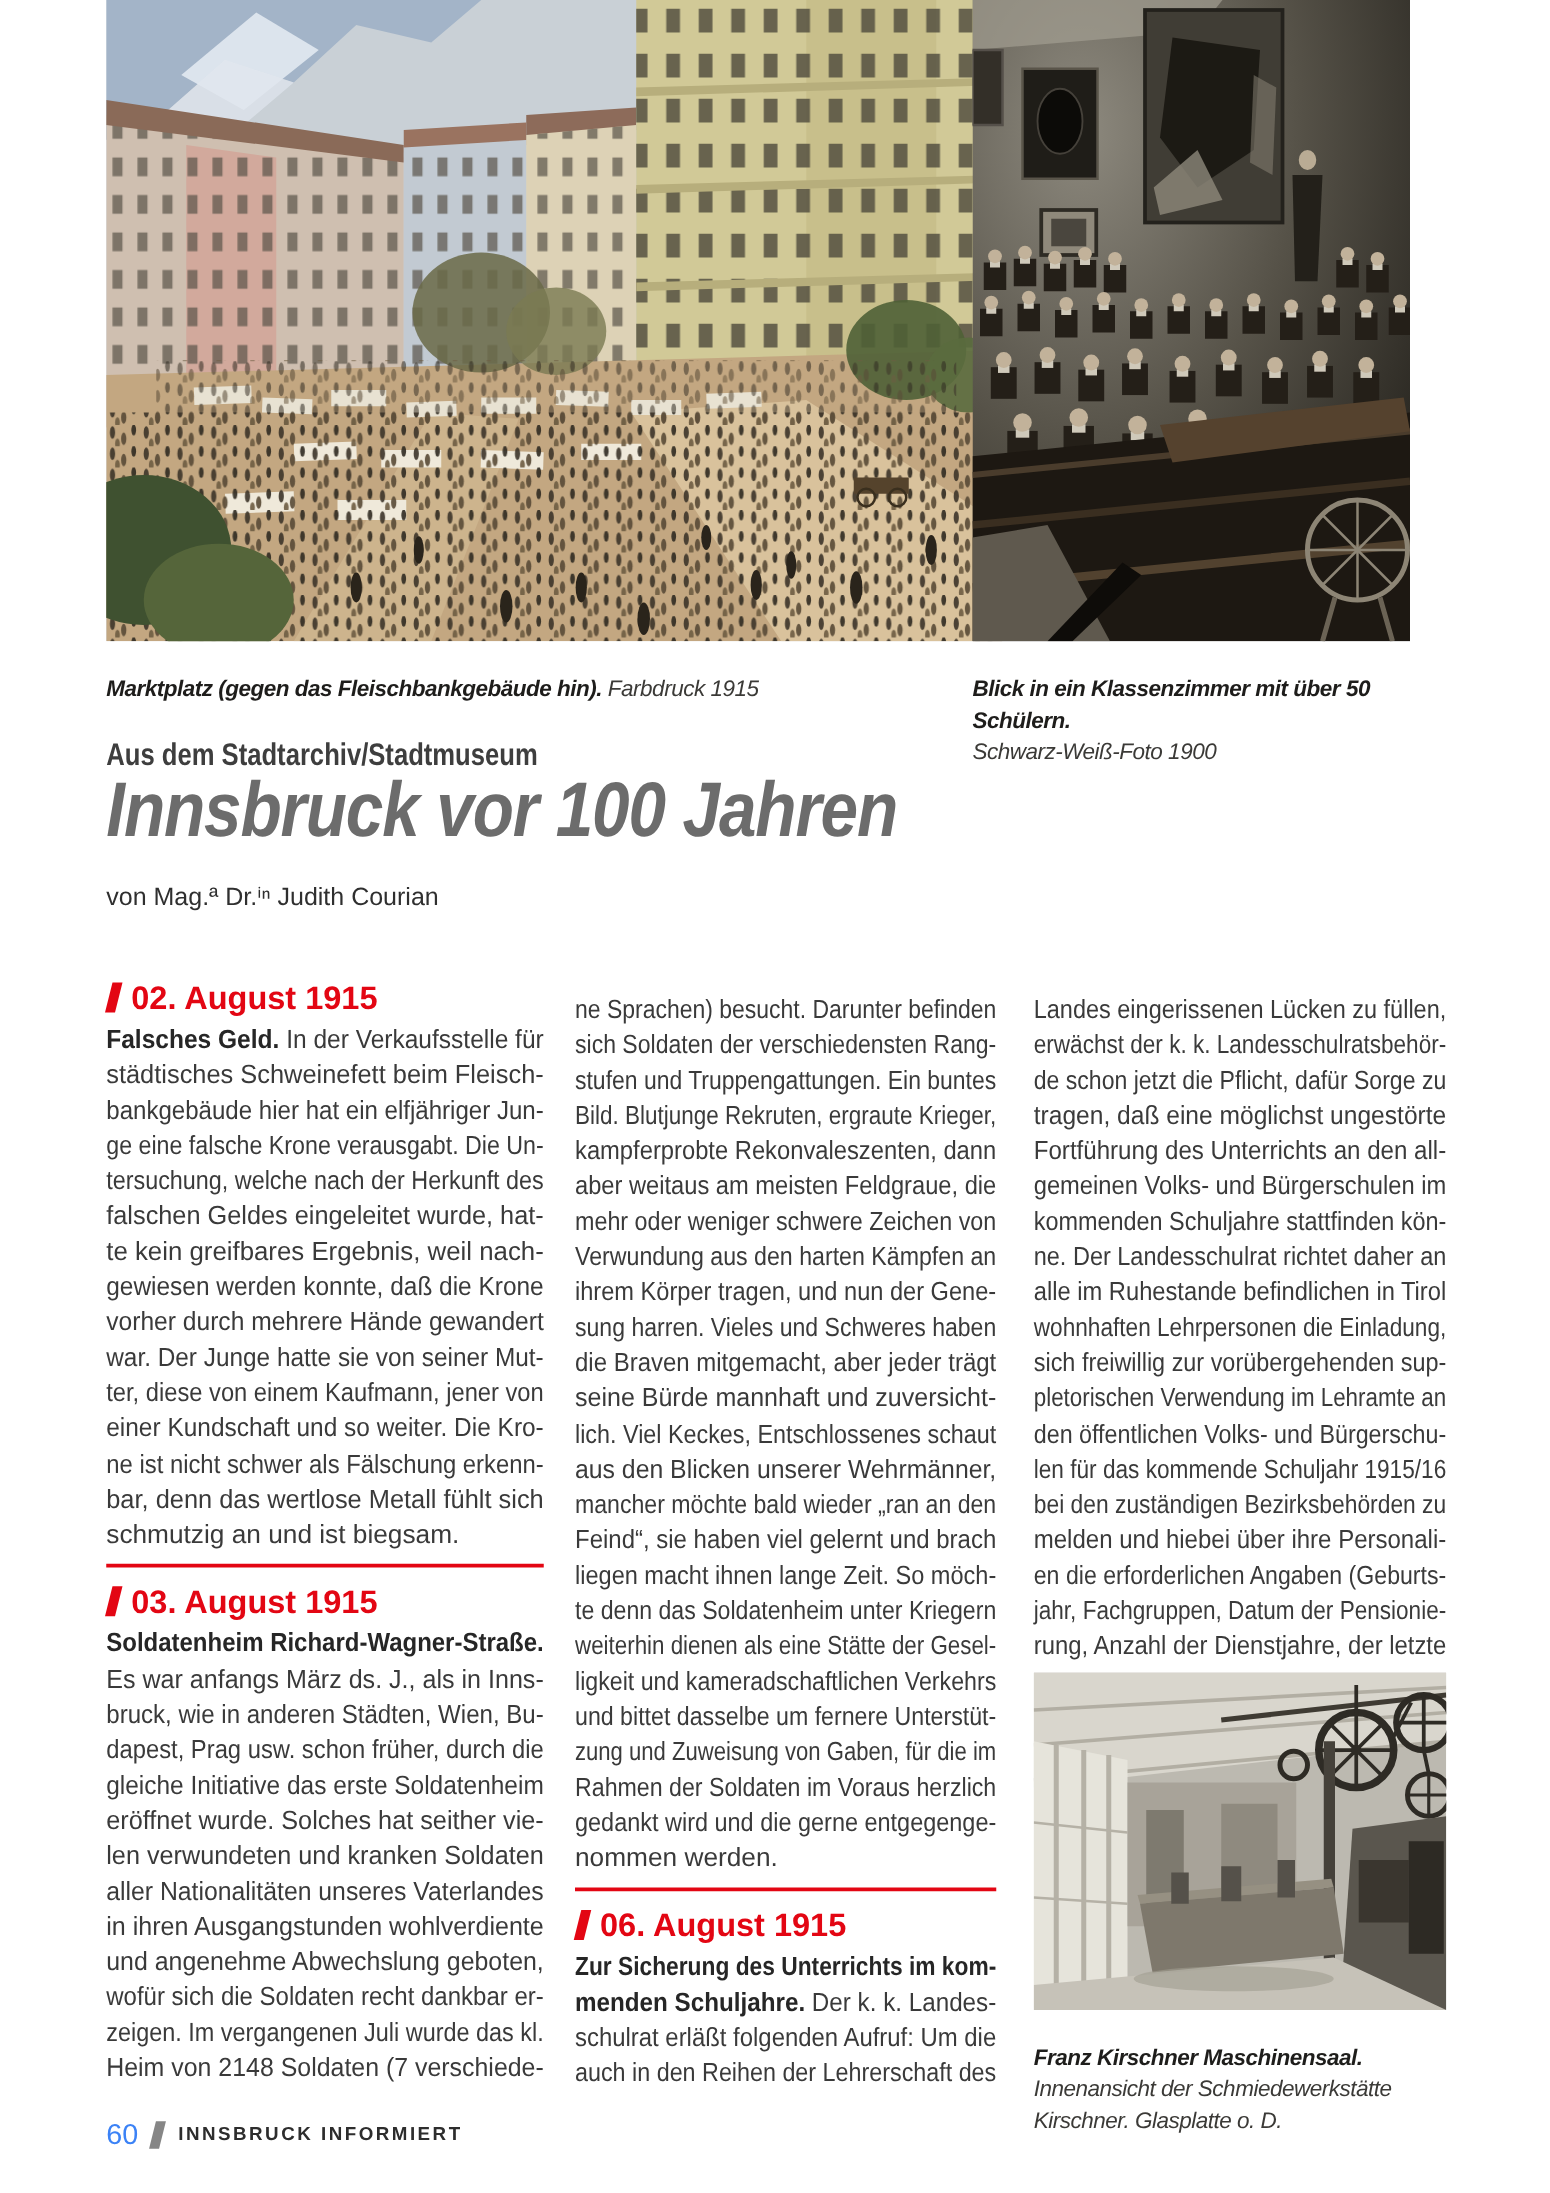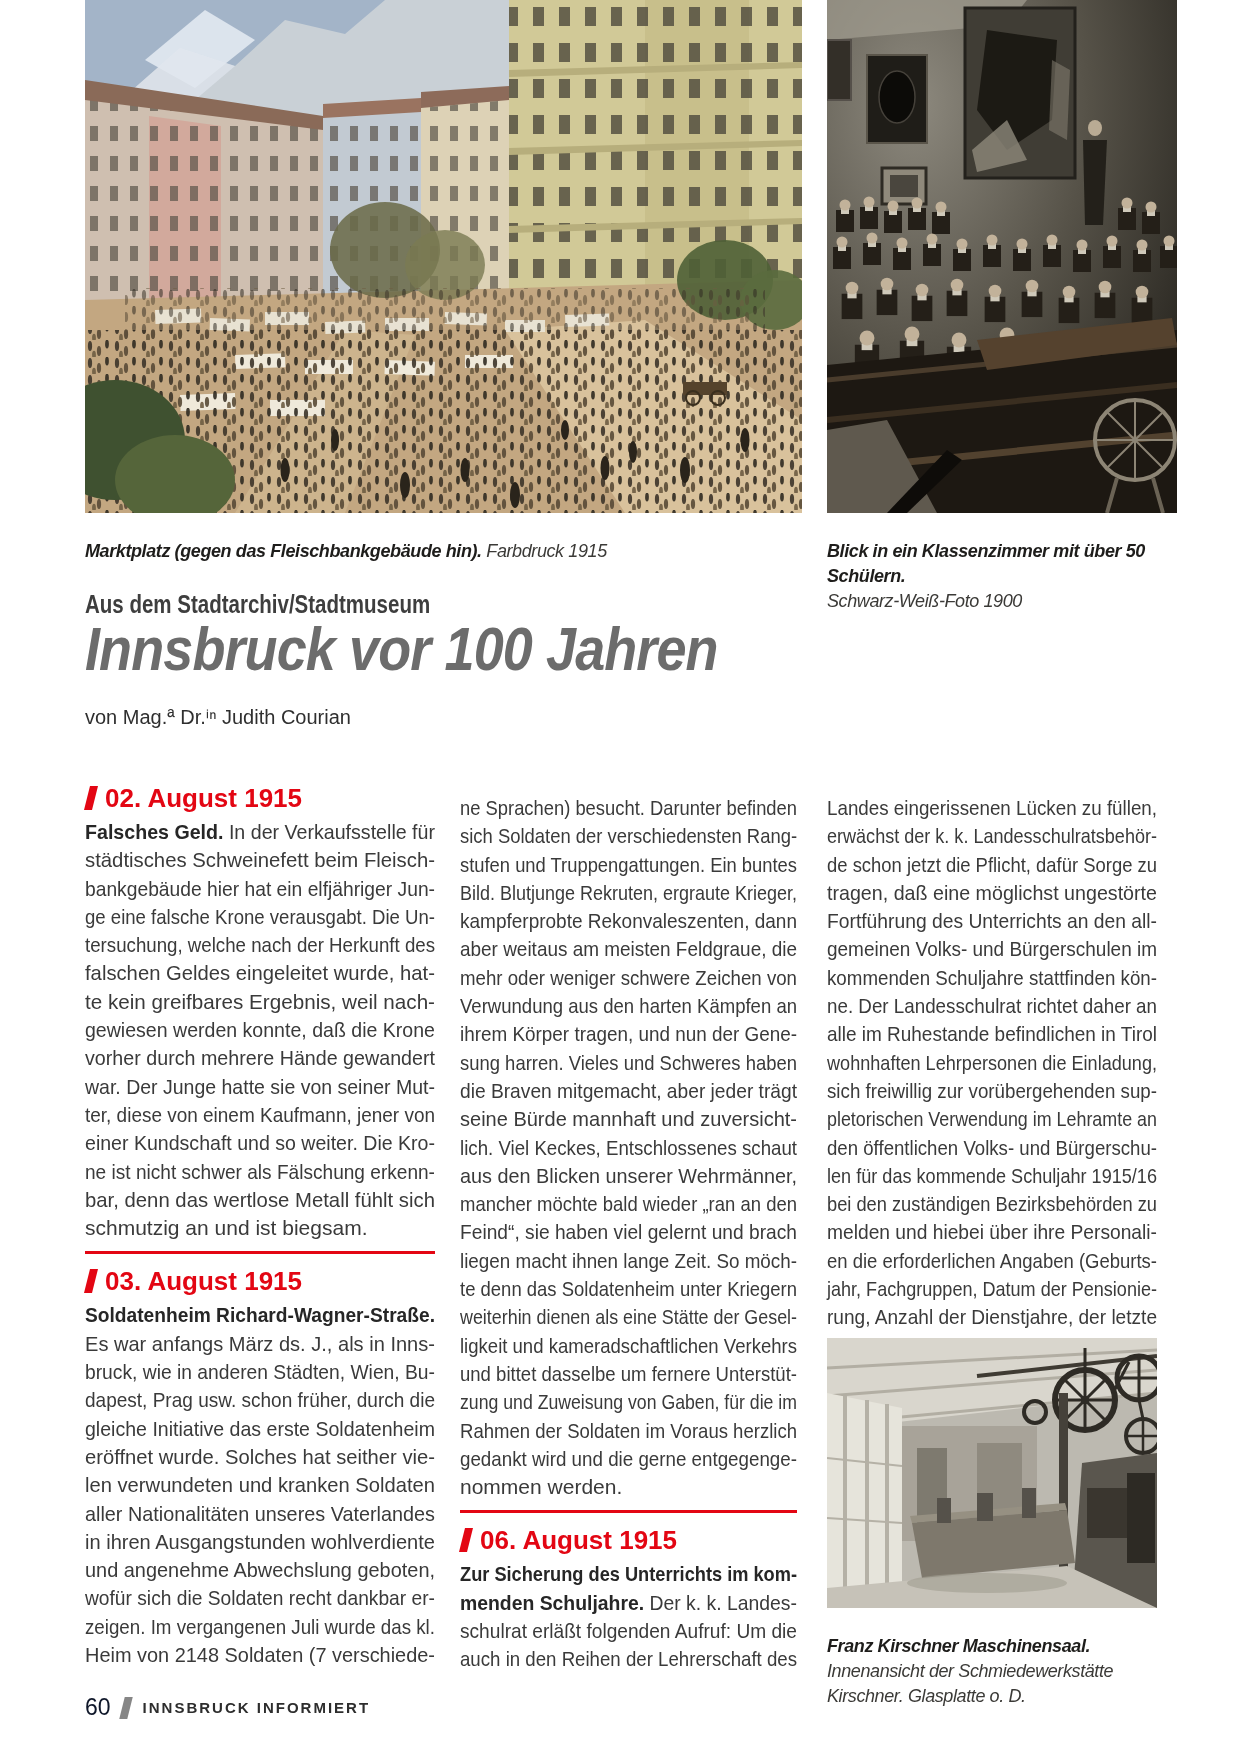--- a/index.html
+++ b/index.html
@@ -2,21 +2,21 @@
 <html lang="de" style="--red: #e30613;"><head>
 <meta charset="utf-8">
 <style>
   html,body{margin:0;padding:0;background:#ffffff;}
   .page{position:relative;width:1240px;height:1754px;background:#fff;overflow:hidden;
         font-family:"Liberation Sans",sans-serif;color:#3a3a3a;}
   figure{margin:0;position:absolute;}
   .ph{line-height:0;}
   .ph svg{display:block;}
   .fig-market{left:85px;top:0;width:717px;}
-  .fig-class{left:827px;top:0;width:383px;}
+  .fig-class{left:778px;top:0;width:383px;}
   .fig-machine{left:827px;top:1338px;width:330px;}
   .cap{font-size:18px;line-height:25px;font-style:italic;color:#3b3a37;margin-top:26px;letter-spacing:-0.4px;}
   .cap-b{font-weight:bold;color:#1e1d1b;}
   .fig-class .cap-r{display:block;}
   .kicker{position:absolute;left:85px;top:590px;font-size:25px;font-weight:bold;color:#3e3e3e;
           transform:scaleX(.82);transform-origin:0 0;white-space:nowrap;}
   .title{position:absolute;left:85px;top:612px;margin:0;font-size:62px;line-height:74px;
          font-weight:bold;font-style:italic;color:#6c6c6c;letter-spacing:-1px;
          transform:scaleX(.87);transform-origin:0 0;white-space:nowrap;}
   .byline{position:absolute;left:85px;top:703px;font-size:20px;color:#2f2f2f;}
@@ -28,21 +28,21 @@
   .col .date-header:first-child{margin-top:2px;}
   .col > .para:first-child{margin-top:13px;}
   .rslash{display:inline-block;width:8px;height:24px;background:var(--red,#e30613);
           transform:skewX(-14deg);margin:0 10px 0 2px;vertical-align:-3px;}
   .red-rule{height:3px;background:var(--red,#e30613);margin-top:9px;}
   .para{margin:0;font-size:21px;}
   .line{height:28.3px;line-height:28.3px;overflow:visible;}
   .line-inner{display:inline-block;white-space:nowrap;transform-origin:0 60%;}
   .line b{color:#262626;}
   .footer{position:absolute;left:85px;top:1694px;display:flex;align-items:center;}
-  .pnum{font-size:23px;color:#0f172a;}
+  .pnum{font-size:23px;color:#3b82f6;}
   .fslash{display:inline-block;width:8px;height:22px;background:#868686;transform:skewX(-14deg);margin:0 13px 0 11px;}
   .mag{font-size:15px;font-weight:bold;letter-spacing:2px;color:#2d2d2d;}
 </style>
 </head>
 <body>
 
 <div class="page">
 
   <figure class="fig-market">
     <div class="ph">

